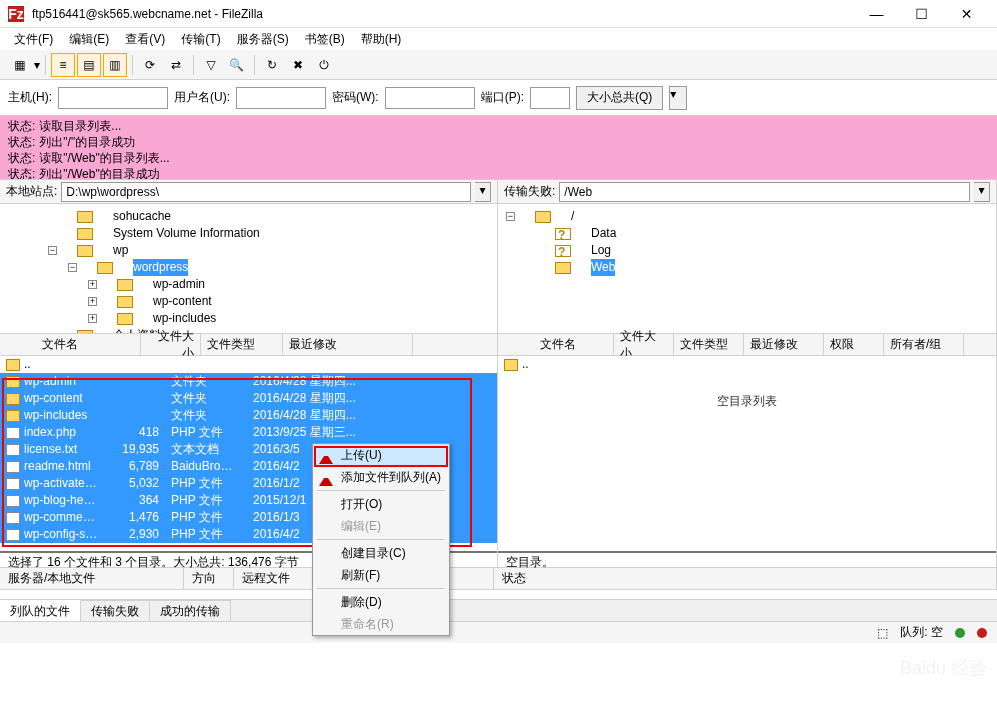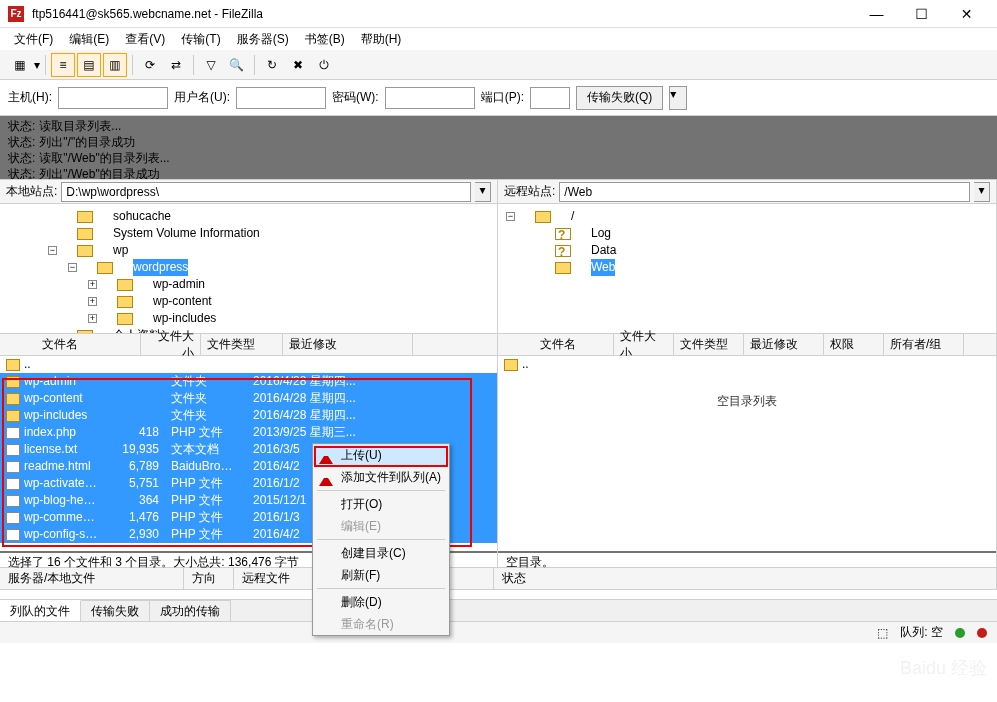--- a/index.html
+++ b/index.html
@@ -1,37 +1,37 @@
 <!DOCTYPE html>
 <html><head>
 <meta charset="utf-8">
 <style>
 * { margin: 0; padding: 0; box-sizing: border-box; font-family: "Microsoft YaHei", Tahoma, sans-serif; font-size: 12px; }
 body { background: #fff; width: 997px; height: 702px; position: relative; overflow: hidden; }
 .titlebar { display: flex; align-items: center; height: 28px; background: #fff; border-bottom: 1px solid #e0e0e0; padding: 0 8px; }
-.titlebar .app-icon { width: 16px; height: 16px; background: #c41e1a; margin-right: 8px; display: flex; align-items: center; justify-content: center; color: #fff; font-weight: bold; font-size: 10px; }
+.titlebar .app-icon { width: 16px; height: 16px; background: #c41e1a; margin-right: 8px; display: flex; align-items: center; justify-content: center; color: #fff; font-weight: bold; font-size: 14px; }
 .titlebar .title { flex: 1; }
 .titlebar .win-btns { display: flex; gap: 0; }
 .titlebar .win-btn { width: 45px; height: 28px; display: flex; align-items: center; justify-content: center; cursor: pointer; font-size: 14px; }
 .menubar { display: flex; gap: 4px; height: 22px; padding: 0 8px; align-items: center; background: #fff; }
 .menubar .menu-item { padding: 2px 6px; cursor: pointer; }
 .toolbar { display: flex; gap: 2px; height: 30px; padding: 2px 8px; align-items: center; border-bottom: 1px solid #d0d0d0; background: #f5f5f5; }
 .toolbar .tb-btn { width: 24px; height: 24px; display: flex; align-items: center; justify-content: center; cursor: pointer; border: 1px solid transparent; }
 .toolbar .tb-btn.active { border: 1px solid #ffa500; background: #fff3e0; }
 .toolbar .tb-sep { width: 1px; height: 20px; background: #ccc; margin: 0 3px; }
 .quickconnect { display: flex; align-items: center; gap: 6px; height: 36px; padding: 4px 8px; border-bottom: 1px solid #d0d0d0; background: #fff; }
 .quickconnect label { white-space: nowrap; }
 .quickconnect input { height: 22px; border: 1px solid #999; padding: 0 4px; }
 .quickconnect .host { width: 110px; }
 .quickconnect .user { width: 90px; }
 .quickconnect .pass { width: 90px; }
 .quickconnect .port { width: 40px; }
 .quickconnect button { height: 24px; padding: 0 10px; border: 1px solid #999; background: #f0f0f0; cursor: pointer; }
 .quickconnect .dropdown { width: 18px; height: 24px; border: 1px solid #999; background: #f0f0f0; cursor: pointer; }
-.log { height: 64px; overflow: auto; padding: 2px 8px; border-bottom: 1px solid #d0d0d0; background: #737373; line-height: 16px; }
+.log { height: 64px; overflow: auto; padding: 2px 8px; border-bottom: 1px solid #d0d0d0; background: #f9a8d4; line-height: 16px; }
 .log .log-line span.label { margin-right: 4px; }
 .panes { display: flex; height: 387px; }
 .pane { display: flex; flex-direction: column; border-right: 1px solid #d0d0d0; }
 .pane.local { width: 498px; }
 .pane.remote { flex: 1; }
 .site-bar { display: flex; align-items: center; gap: 4px; height: 24px; padding: 0 6px; border-bottom: 1px solid #d0d0d0; background: #f5f5f5; }
 .site-bar label { white-space: nowrap; }
 .site-bar input { flex: 1; height: 20px; border: 1px solid #999; padding: 0 4px; }
 .site-bar .dd { width: 16px; height: 20px; border: 1px solid #999; border-left: none; background: #f0f0f0; cursor: pointer; text-align: center; }
 .tree { height: 130px; overflow: auto; padding: 4px 8px; border-bottom: 1px solid #d0d0d0; background: #fff; line-height: 17px; }
@@ -121,21 +121,21 @@
 
 <div class="quickconnect">
   <label>主机(H):</label>
   <input class="host" value="" style="">
   <label>用户名(U):</label>
   <input class="user" value="" style="">
   <label>密码(W):</label>
   <input class="pass" type="password" value="" style="">
   <label>端口(P):</label>
   <input class="port" value="" style="">
-  <button>传输失败(Q)</button>
+  <button>大小总共(Q)</button>
   <div class="dropdown">▾</div>
 </div>
 
 <div class="log" id="log">
     <div class="log-line"><span class="label">状态:</span>读取目录列表...</div>
     <div class="log-line"><span class="label">状态:</span>列出"/"的目录成功</div>
     <div class="log-line"><span class="label">状态:</span>读取"/Web"的目录列表...</div>
     <div class="log-line"><span class="label">状态:</span>列出"/Web"的目录成功</div>
   </div>
 
@@ -229,21 +229,21 @@
           <div class="cell col-mod-l">2016/3/5</div>
         </div>
         <div class="row sel">
           <div class="cell col-name-l"><span class="icon file"></span>readme.html</div>
           <div class="cell col-size-l">6,789</div>
           <div class="cell col-type-l">BaiduBrowse...</div>
           <div class="cell col-mod-l">2016/4/2</div>
         </div>
         <div class="row sel">
           <div class="cell col-name-l"><span class="icon file"></span>wp-activate.php</div>
-          <div class="cell col-size-l">5,751</div>
+          <div class="cell col-size-l">5,032</div>
           <div class="cell col-type-l">PHP 文件</div>
           <div class="cell col-mod-l">2016/1/2</div>
         </div>
         <div class="row sel">
           <div class="cell col-name-l"><span class="icon file"></span>wp-blog-head...</div>
           <div class="cell col-size-l">364</div>
           <div class="cell col-type-l">PHP 文件</div>
           <div class="cell col-mod-l">2015/12/1</div>
         </div>
         <div class="row sel">
@@ -256,39 +256,39 @@
           <div class="cell col-name-l"><span class="icon file"></span>wp-config-sam...</div>
           <div class="cell col-size-l">2,930</div>
           <div class="cell col-type-l">PHP 文件</div>
           <div class="cell col-mod-l">2016/4/2</div>
         </div>
       </div>
     <div class="statusline">选择了 16 个文件和 3 个目录。大小总共: 136,476 字节</div>
   </div>
   <div class="pane remote">
     <div class="site-bar">
-      <label>远程站点:</label>
+      <label>传输失败:</label>
       <input value="/Web" style="">
       <div class="dd">▾</div>
     </div>
     <div class="tree" id="remote-tree">
         <div class="node lvl0">
           <span class="exp">−</span>
           <span class="fold-icon "></span>
           <span>/</span>
         </div>
         <div class="node lvl1">
           <span style="width:9px;display:inline-block"></span>
           <span class="fold-icon q"></span>
+          <span>Data</span>
+        </div>
+        <div class="node lvl1">
+          <span style="width:9px;display:inline-block"></span>
+          <span class="fold-icon q"></span>
           <span>Log</span>
-        </div>
-        <div class="node lvl1">
-          <span style="width:9px;display:inline-block"></span>
-          <span class="fold-icon q"></span>
-          <span>Data</span>
         </div>
         <div class="node lvl1">
           <span style="width:9px;display:inline-block"></span>
           <span class="fold-icon "></span>
           <span class="selected">Web</span>
         </div>
       </div>
     <div class="list-header" id="remote-cols">
         <div class="col col-name-r">文件名</div>
         <div class="col col-size-r">文件大小</div>

